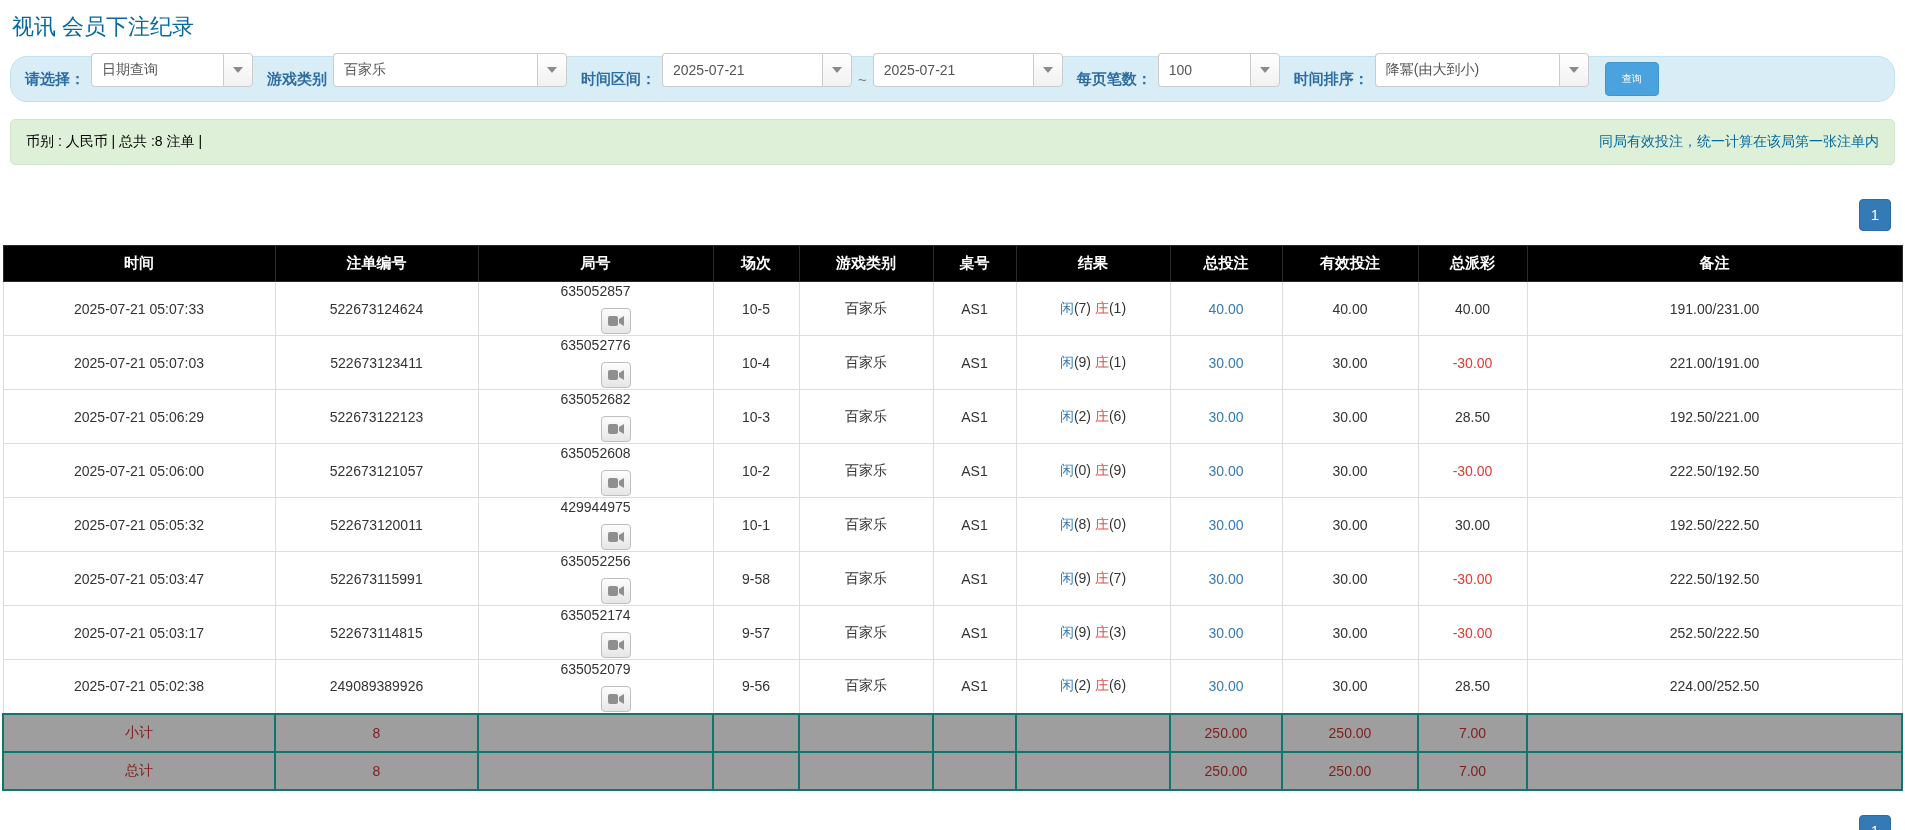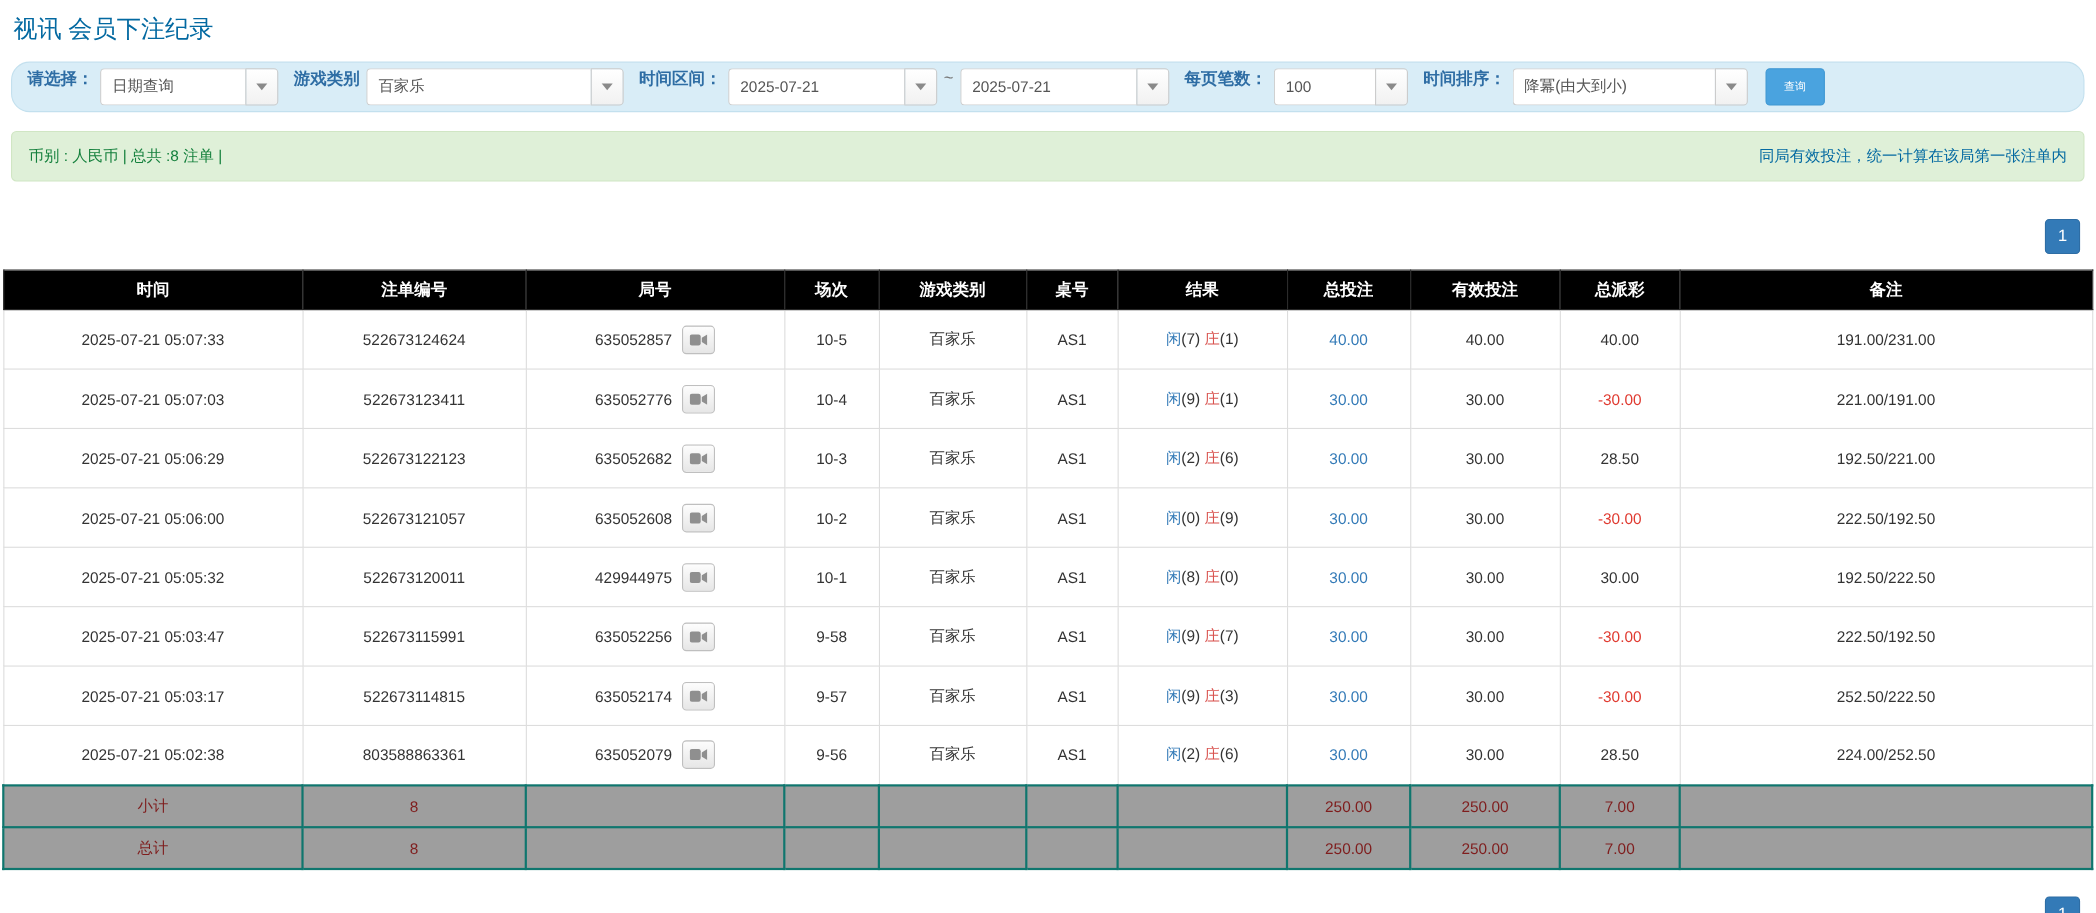--- a/index.html
+++ b/index.html
@@ -4,21 +4,21 @@
 <style>
   * { box-sizing: border-box; margin: 0; padding: 0; }
   html, body { width: 1905px; height: 830px; overflow: hidden; background: #fff; }
   body { font-family: "Liberation Sans", "DejaVu Sans", sans-serif; color: #333; }
   .page { padding: 0 10px; }
 
   .page-title { font-size: 22px; font-weight: 500; color: #0369a1; margin: 12px 0 14px 2px; }
 
   
   .filter-bar {
-    display: flex; align-items: flex-start;
+    display: flex; align-items: center;
     background: #d9edf7; border: 1px solid #c3e0ee; border-radius: 17px;
     padding: 5px 12px; height: 46px;
   }
   .flabel { color: #2e6da4; font-weight: 700; font-size: 15px; margin: 0 6px 0 14px; white-space: nowrap; }
   .flabel.first { margin-left: 2px; }
   .combo { display: inline-flex; height: 52px; }
   .combo input {
     height: 34px; border: 1px solid #ccc; border-right: none;
     border-radius: 4px 0 0 4px; padding: 0 10px; font-size: 14px; color: #555;
     background: #fff; outline: none;
@@ -37,21 +37,21 @@
     color: #fff; font-size: 10px; cursor: pointer;
     font-family: "Liberation Sans", "DejaVu Sans", sans-serif;
   }
 
   
   .summary-bar {
     margin-top: 17px; background: #dff0d8; border: 1px solid #d0e6c4; border-radius: 5px;
     padding: 13px 15px; display: flex; justify-content: space-between; align-items: center;
     font-size: 14px;
   }
-  .summary-left { color: #15803d; }
+  .summary-left { color: #000000; }
   .summary-right { color: #0369a1; }
 
   
   .pager { text-align: right; margin: 34px 4px 0 0; }
   .pager-bottom { margin-top: 24px; }
   .page-btn {
     display: inline-block; width: 32px; height: 32px; line-height: 30px;
     text-align: center; background: #337ab7; border: 1px solid #2e6da4;
     color: #fff; border-radius: 4px; font-size: 15px; cursor: pointer;
   }
@@ -68,21 +68,21 @@
     border: 1px solid #ddd; background: #fff;
   }
   tfoot td {
     height: 38px; text-align: center; font-size: 14px; color: #7f1d1d;
     background: #9e9e9e; border: 2px solid #0f766e;
   }
   .blue { color: #337ab7; }
   .red { color: #d9534f; }
   .neg { color: #e03a30; }
   .link { color: #337ab7; cursor: pointer; }
-  .round-wrap { display: inline-flex; align-items: center; gap: 9px; }
+  .round-wrap { display: inline-flex; align-items: flex-end; gap: 9px; flex-direction: column; }
   .video-btn {
     width: 30px; height: 26px; border: 1px solid #bfbfbf; border-radius: 4px;
     background: linear-gradient(#fdfdfd, #e6e6e6); cursor: pointer;
     display: inline-flex; align-items: center; justify-content: center; padding: 0;
   }
 </style>
 </head>
 <body>
 
 <div class="page">
@@ -357,21 +357,21 @@
       <span class="blue">闲</span><span>(9)</span>
       <span class="red">庄</span><span>(3)</span>
     </td>
     <td><span class="link">30.00</span></td>
     <td>30.00</td>
     <td class="neg">-30.00</td>
     <td>252.50/222.50</td>
   </tr>
           <tr>
     <td>2025-07-21 05:02:38</td>
-    <td>803588863361</td>
+    <td>249089389926</td>
     <td>
       <span class="round-wrap">
         <span>635052079</span>
                 <button class="video-btn">
                   <svg width="16" height="12" viewBox="0 0 16 12">
                     <rect x="0" y="1" width="10" height="10" rx="2" fill="#8f8f8f"></rect>
                     <path d="M11 4 L16 1 V11 L11 8 Z" fill="#8f8f8f"></path>
                   </svg>
                 </button>
       </span>

